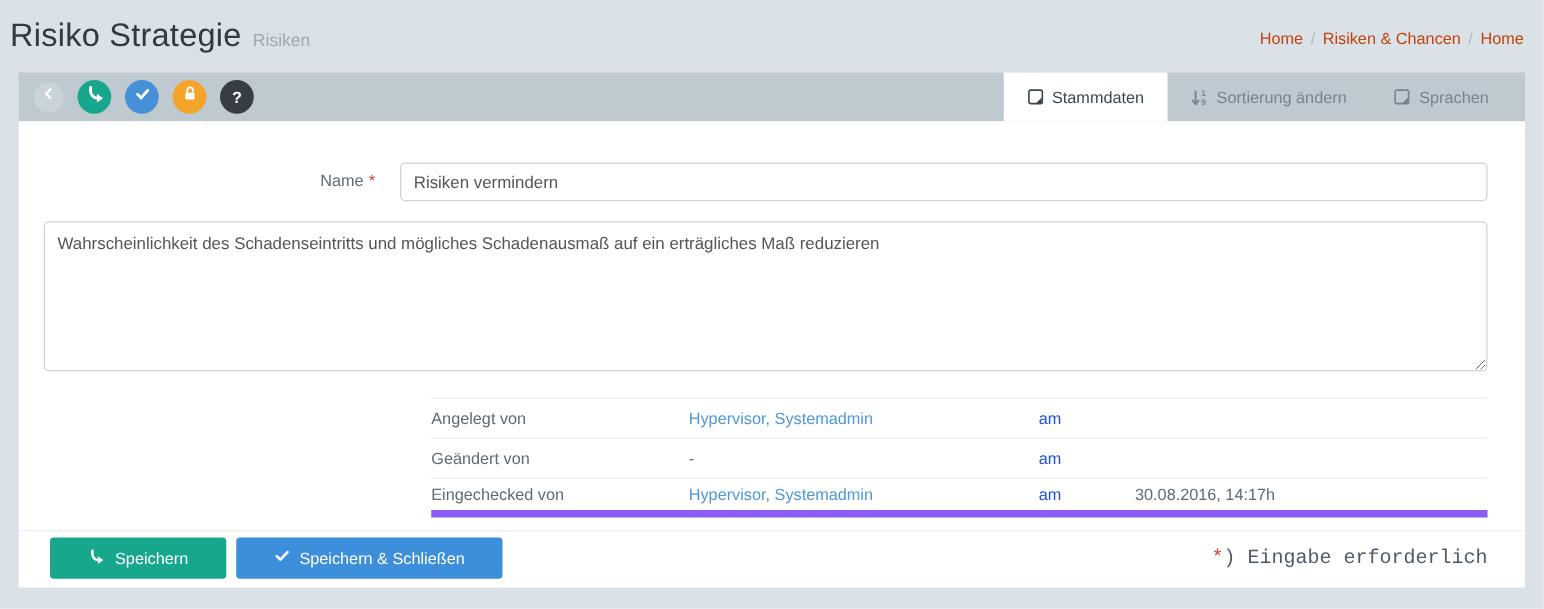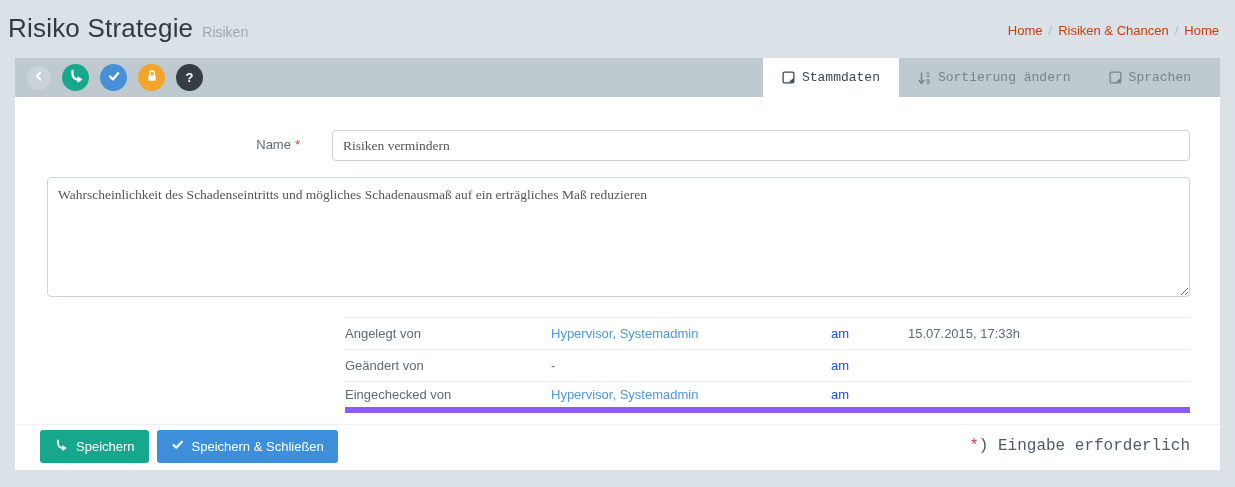--- a/index.html
+++ b/index.html
@@ -43,34 +43,33 @@
   .circle-btn.lock { background: #f5a42a; }
   .circle-btn.help { background: #363d43; }
   .help-q { color:#fff; font-size: 13px; font-weight: bold; }
 
   
   .tabs { margin-left: auto; display: flex; height: 39px; align-items: stretch; padding-right: 10px; }
   .tab {
     display: flex; align-items: center; gap: 7px;
     padding: 0 19px; font-size: 13px; color: #77848e; cursor: pointer;
     white-space: nowrap;
-    font-family: Liberation Mono, monospace;
   }
   .tab.active { background: #ffffff; color: #3b4750; }
   .tab-icon { display: inline-flex; }
 
   
   .content { background: #ffffff; height: 327px; padding-top: 33px; }
   .form-row { display: flex; align-items: flex-start; margin-bottom: 16px; }
   .label-col {
     flex: 0 0 285px; text-align: right; padding-top: 7px;
     font-size: 13px; color: #5d6a75; padding-left: 20px;
   }
   .req { color: #d43f3a; margin-left: 4px; }
-  .field-col { flex: 1; margin-left: 32px; margin-right: 30px; font-family: Liberation Serif, serif; }
+  .field-col { flex: 1; margin-left: 20px; margin-right: 30px; }
   .text-input {
     width: 100%; height: 31px; padding: 5px 10px;
     border: 1px solid #ccd2d8; border-radius: 4px;
     font-family: inherit; font-size: 13.5px; color: #555; background: #fff;
     outline: none;
   }
   textarea.text-input { height: 120px; resize: both; line-height: 1.45; padding-top: 7px; }
 
   
   .meta-table { margin: 14px 30px 0 330px; font-size: 13px; }
@@ -90,21 +89,21 @@
     background: #fff; height: 46px;
     border-top: 1px solid #edeff1;
     display: flex; align-items: center; justify-content: space-between;
     padding: 0 30px 3px 25px;
   }
   .footer-buttons { display: flex; gap: 8px; }
   .btn {
     display: inline-flex; align-items: center; gap: 8px;
     border: none; border-radius: 3px; cursor: pointer;
     color: #fff; font-family: inherit; font-size: 13px;
-    padding: 8px 14px;
+    padding: 8px 30px;
   }
   .btn-save { background: #17a78c; }
   .btn-save-close { background: #3d8fdb; }
   .required-note { font-size: 16px; color: #4e5b66; font-family: Liberation Mono, monospace; }
   .required-note .req { margin-left: 0; }
 </style>
 </head>
 <body>
 
 <div class="page-header">
@@ -202,32 +201,32 @@
       <div class="field-col">
         <textarea class="text-input" style="">Wahrscheinlichkeit des Schadenseintritts und mögliches Schadenausmaß auf ein erträgliches Maß reduzieren</textarea>
       </div>
     </div>
 
     <div class="meta-table">
       <div class="meta-row">
         <span class="meta-label">Angelegt von</span>
         <span class="meta-value"><a href="#">Hypervisor, Systemadmin</a></span>
         <span class="meta-am">am</span>
-        <span class="meta-date">15.07.2015, 17:33h</span>
       </div>
       <div class="meta-row">
         <span class="meta-label">Geändert von</span>
         <span class="meta-value">-</span>
         <span class="meta-am">am</span>
         <span class="meta-date"></span>
       </div>
       <div class="meta-row">
         <span class="meta-label">Eingechecked von</span>
         <span class="meta-value"><a href="#">Hypervisor, Systemadmin</a></span>
         <span class="meta-am">am</span>
+        <span class="meta-date">30.08.2016, 14:17h</span>
       </div>
     </div>
   </div>
 
   <div class="panel-footer">
     <div class="footer-buttons">
       <button class="btn btn-save">
         <span>
           <svg width="14" height="14" viewBox="0 0 16 16">
               <path d="M4.5 3 v3 a5.5 5.5 0 0 0 5.5 5.5 h0.5" fill="none" stroke="#fff" stroke-width="2.3" stroke-linecap="round"></path>

